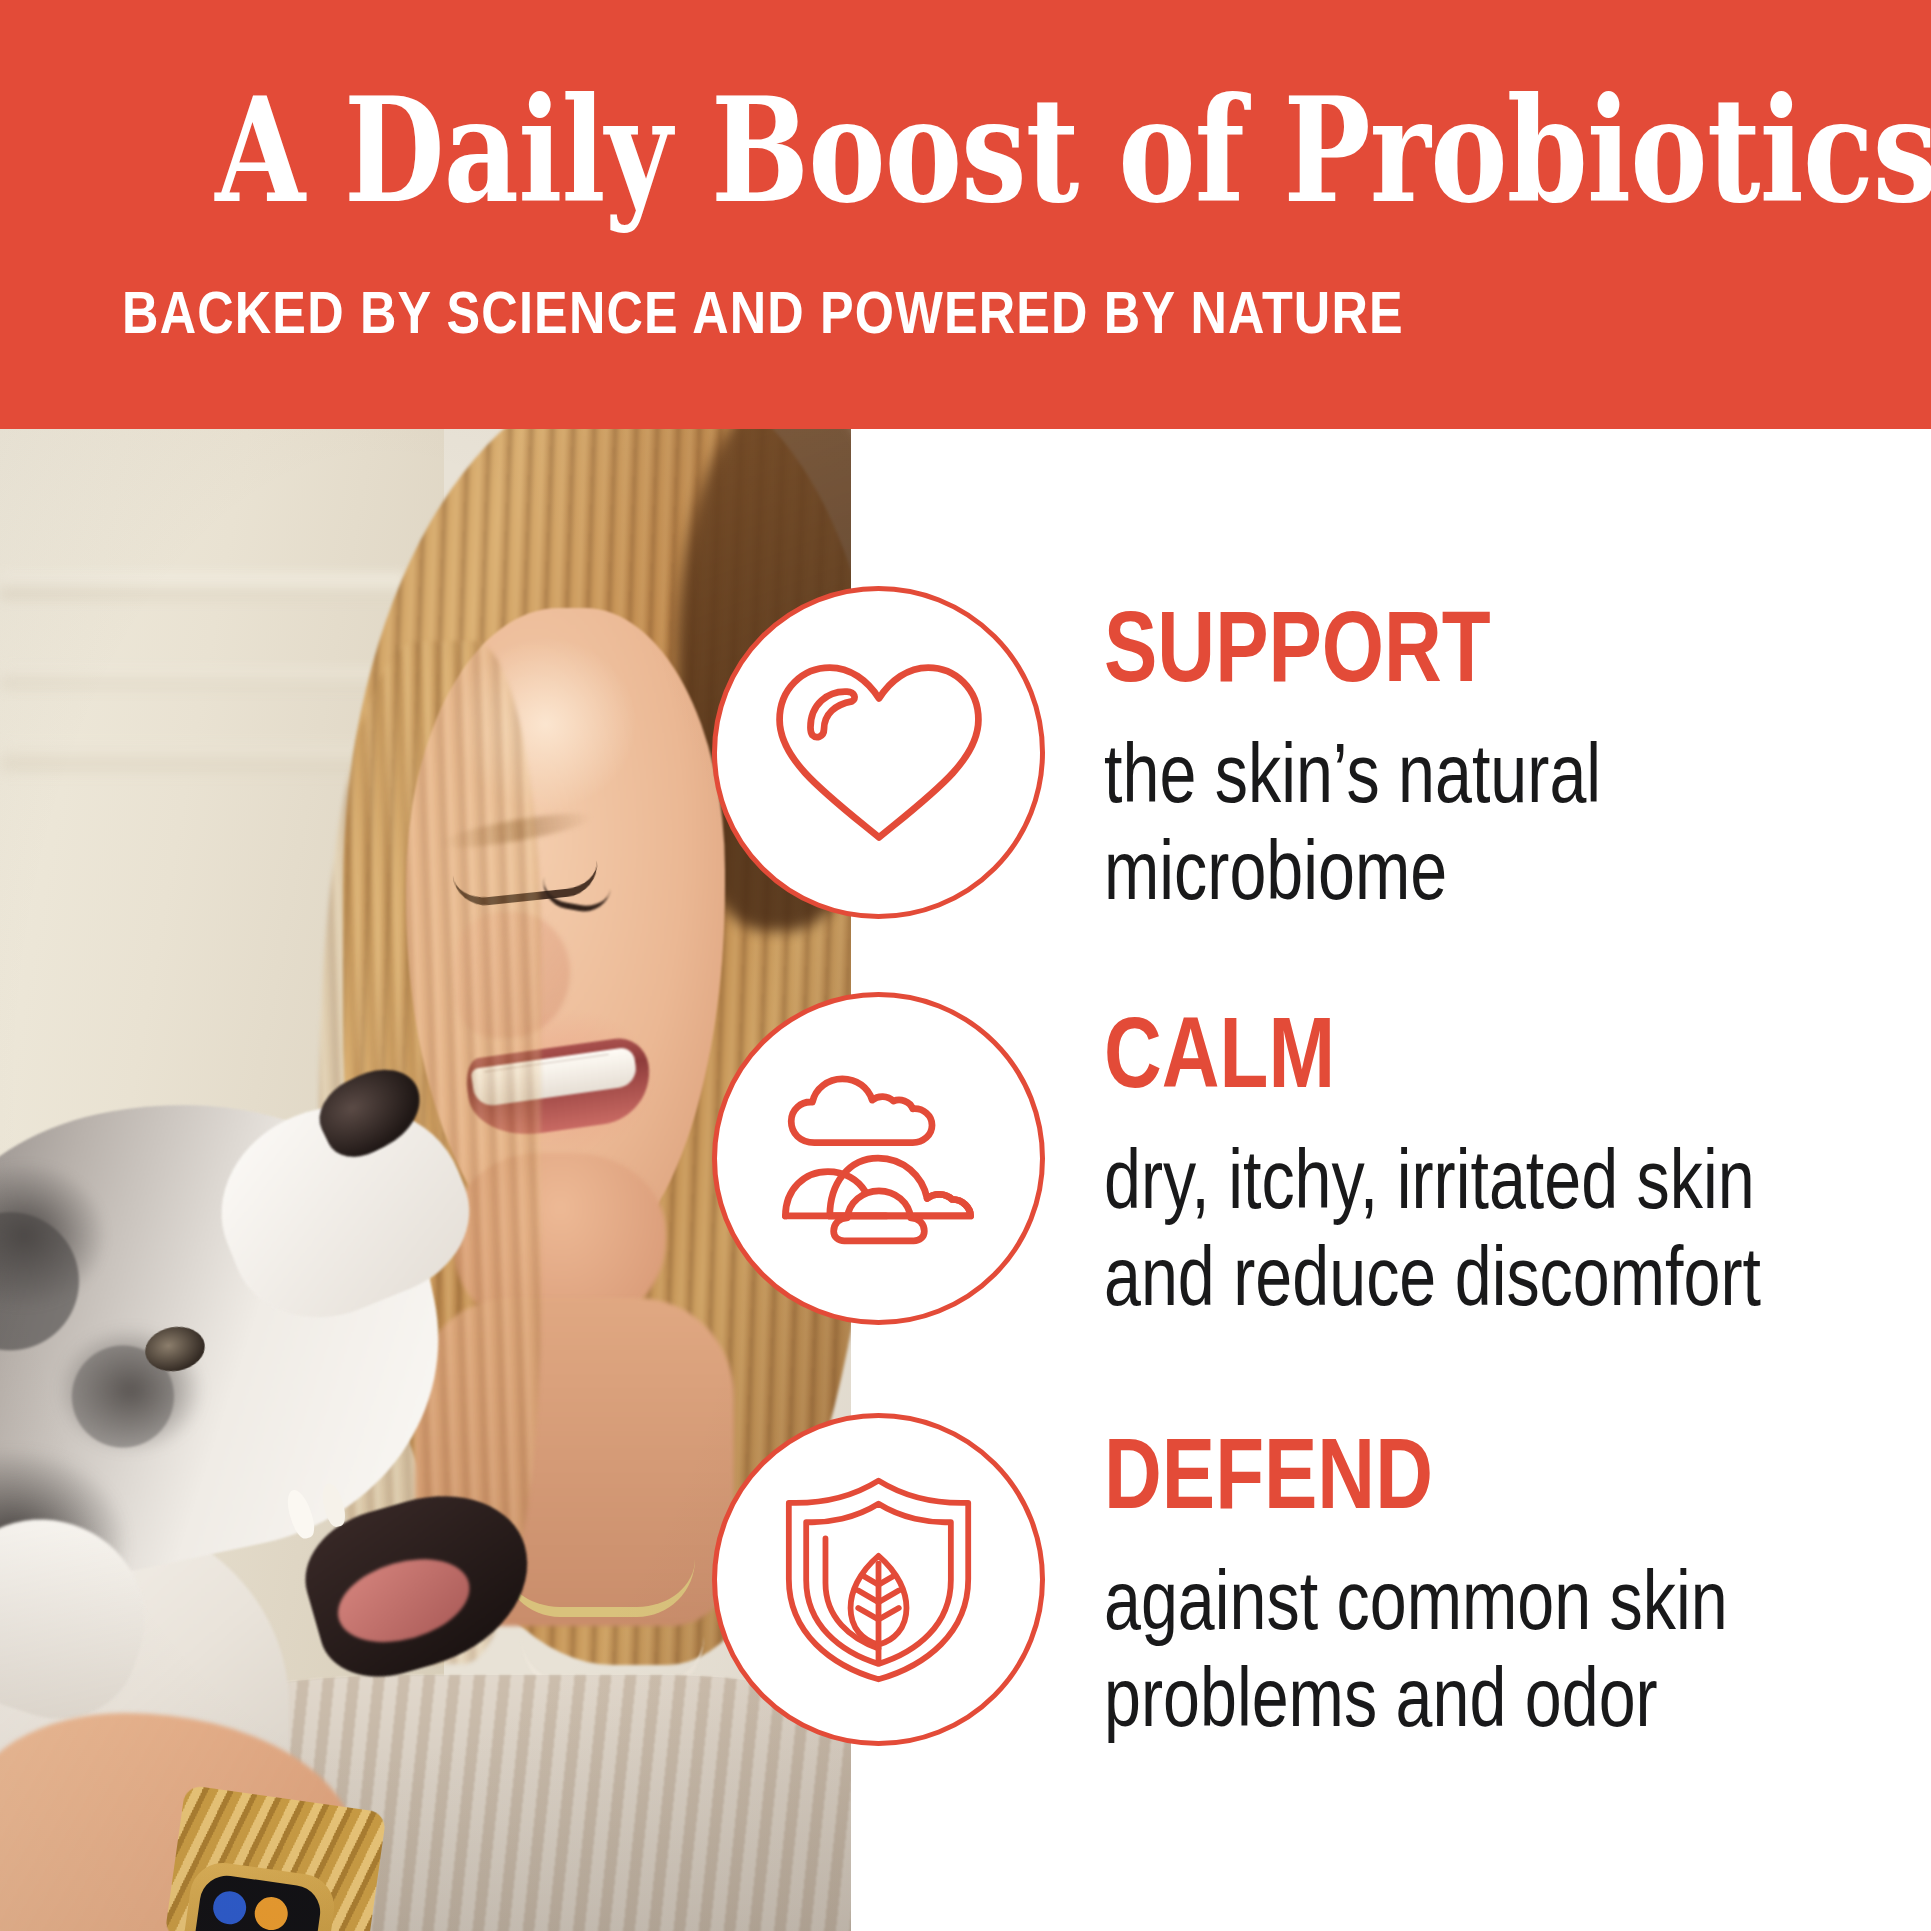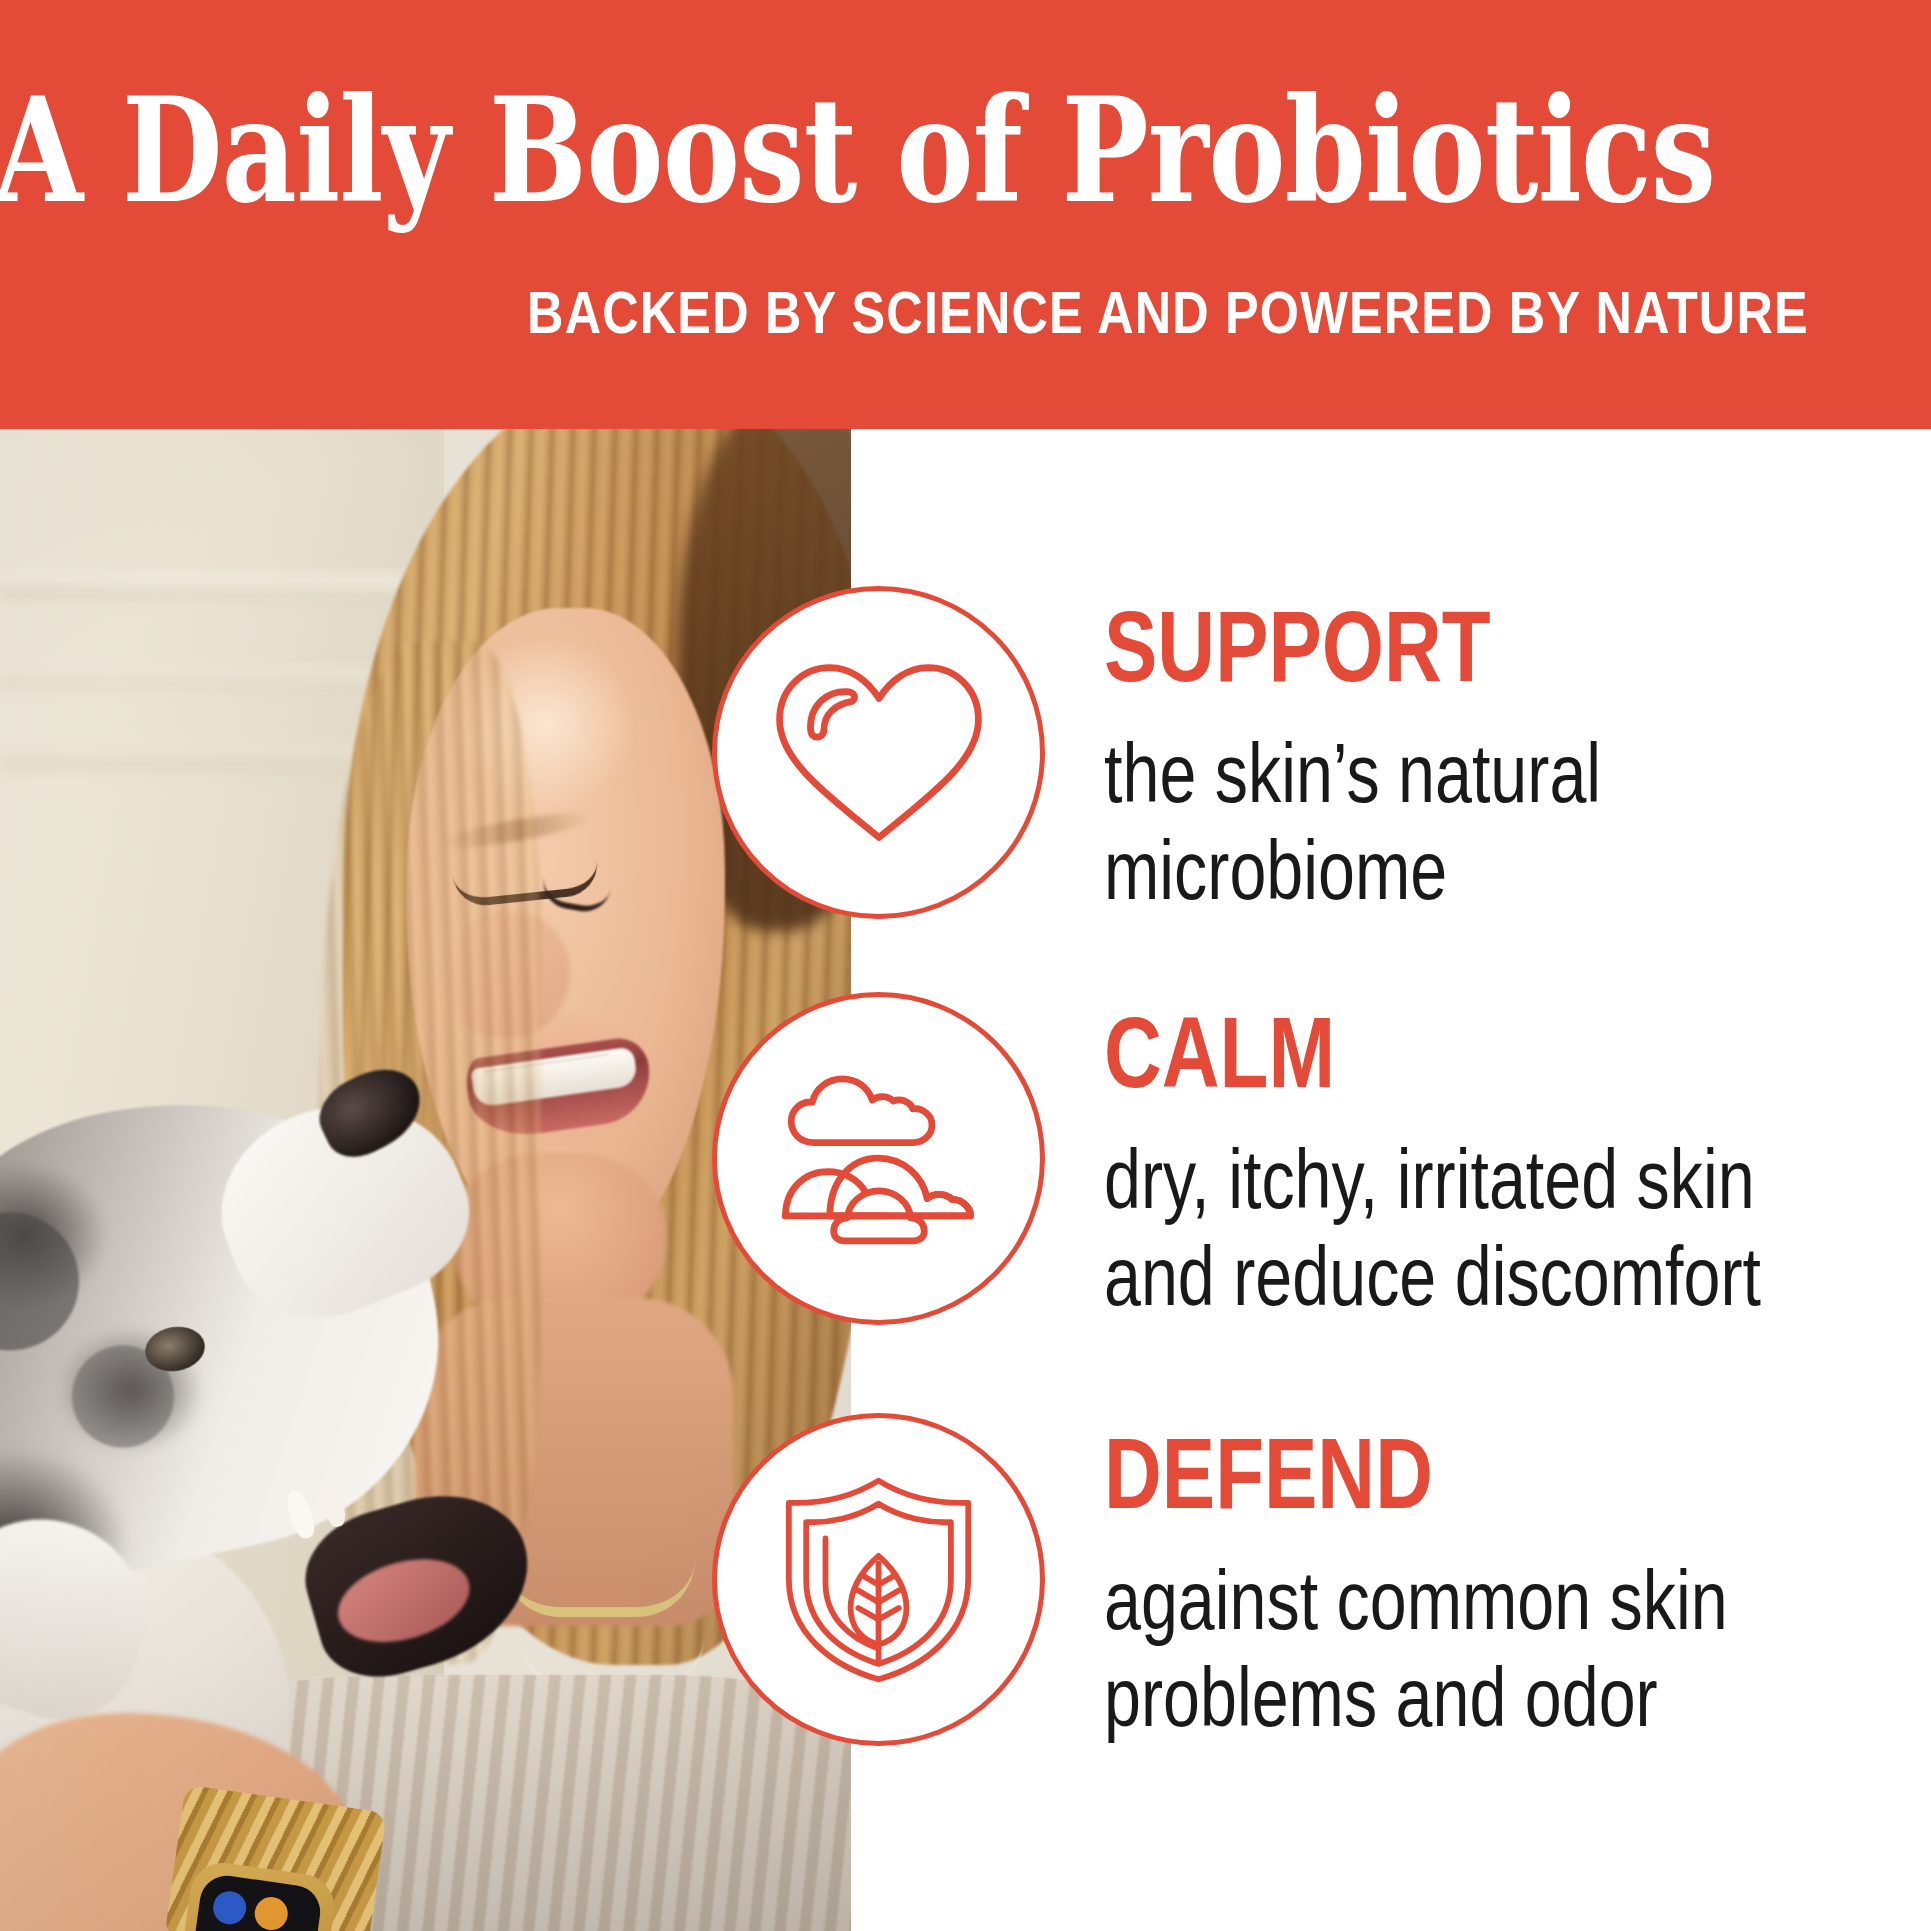--- a/index.html
+++ b/index.html
@@ -8,21 +8,21 @@
     font-family:"Liberation Sans", sans-serif;
     background:#ffffff;
     overflow:hidden;
     position:relative;
   }
 
   
   .banner {
     position:absolute; left:0; top:0; width:1931px; height:429px;
     background:#E34B38;
-    display:flex; flex-direction:column; align-items:flex-end; justify-content:center;
+    display:flex; flex-direction:column; align-items:flex-start; justify-content:center;
   }
   .banner-title {
     color:#ffffff;
     font-family:"DejaVu Serif", serif;
     font-weight:700;
     font-size:145px;
     line-height:1.0;
     letter-spacing:-1px;
     transform:scaleX(0.80);
     transform-origin:center center;

